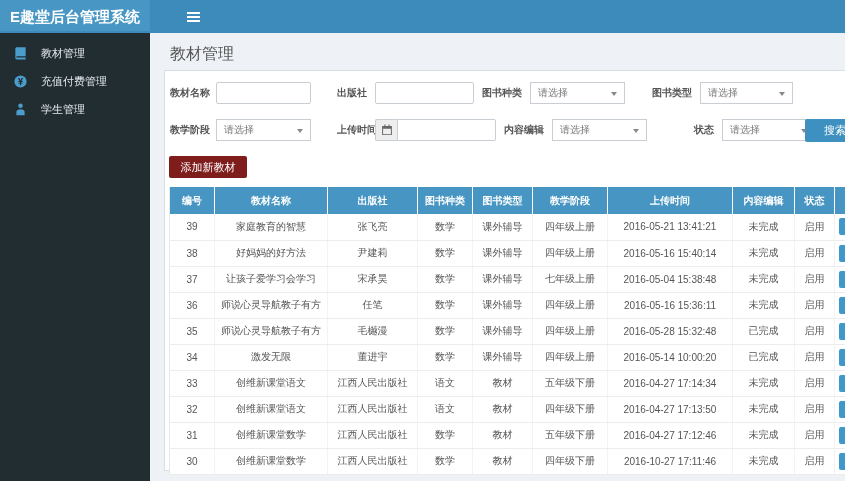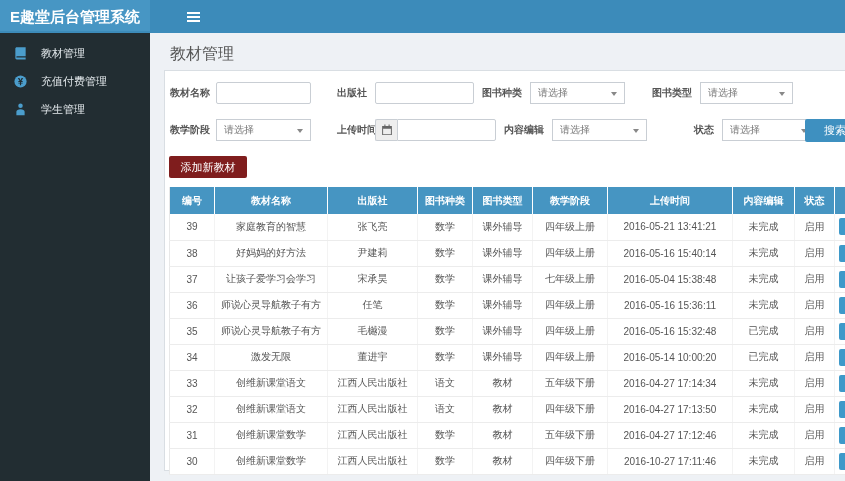--- a/index.html
+++ b/index.html
@@ -278,21 +278,21 @@
               <td>启用</td>
               <td><button class="row-action"></button></td>
             </tr>
             <tr>
               <td>35</td>
               <td>师说心灵导航教子有方</td>
               <td>毛樾漫</td>
               <td>数学</td>
               <td>课外辅导</td>
               <td>四年级上册</td>
-              <td>2016-05-16 15:32:48</td>
+              <td>2016-05-28 15:32:48</td>
               <td>已完成</td>
               <td>启用</td>
               <td><button class="row-action"></button></td>
             </tr>
             <tr>
               <td>34</td>
               <td>激发无限</td>
               <td>董进宇</td>
               <td>数学</td>
               <td>课外辅导</td>

